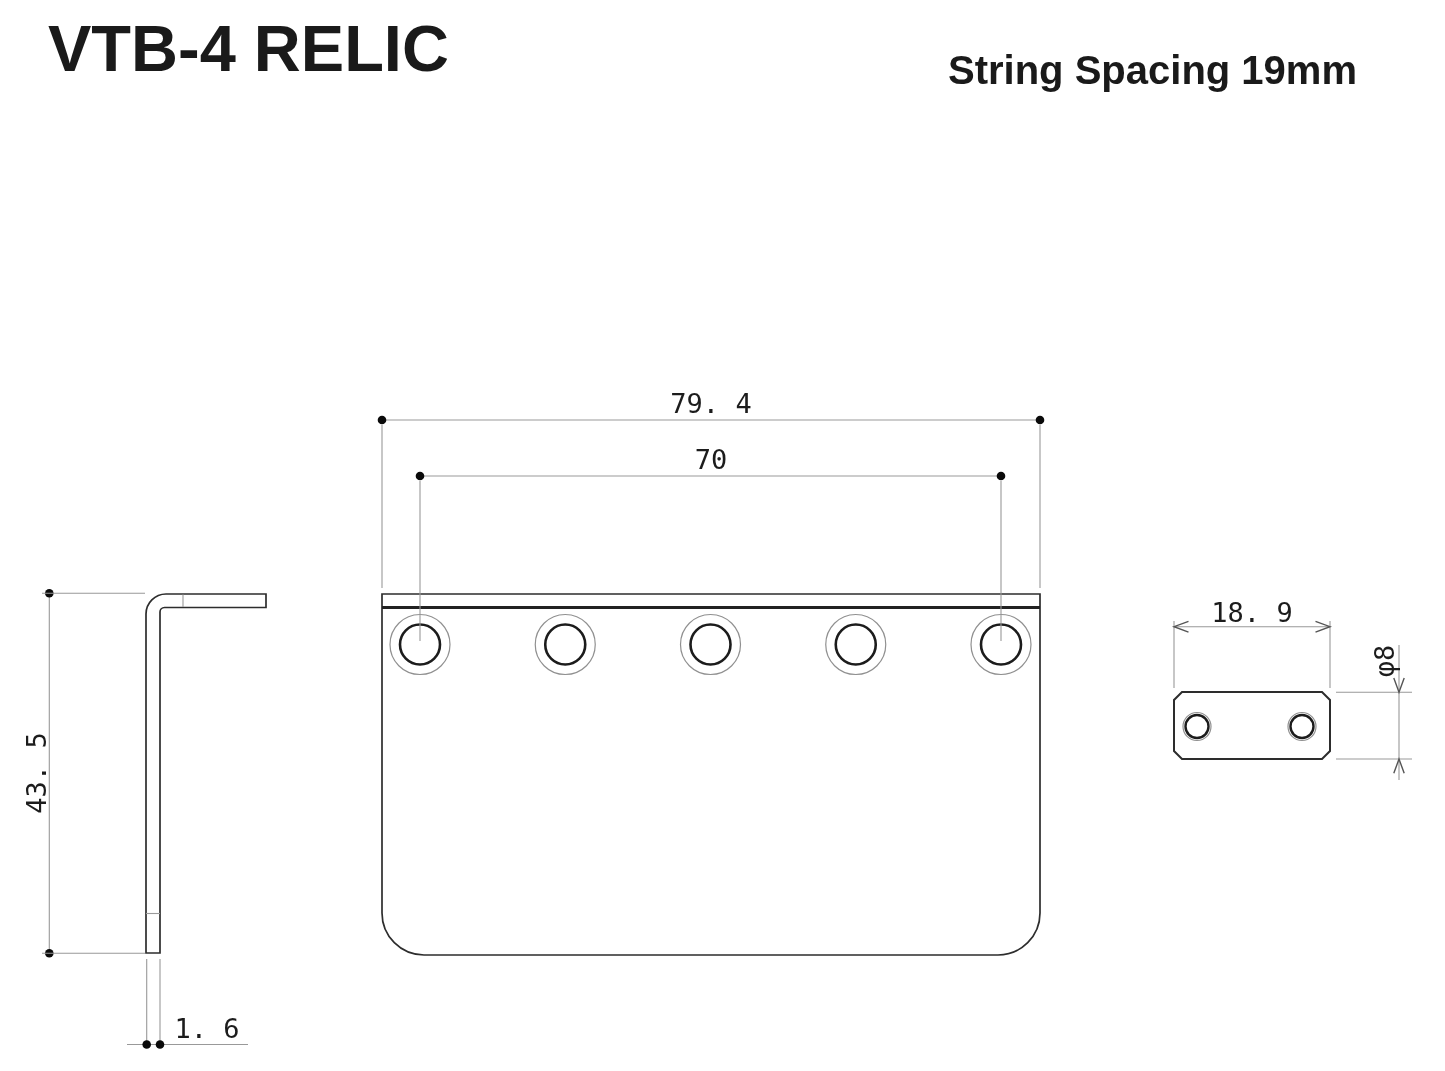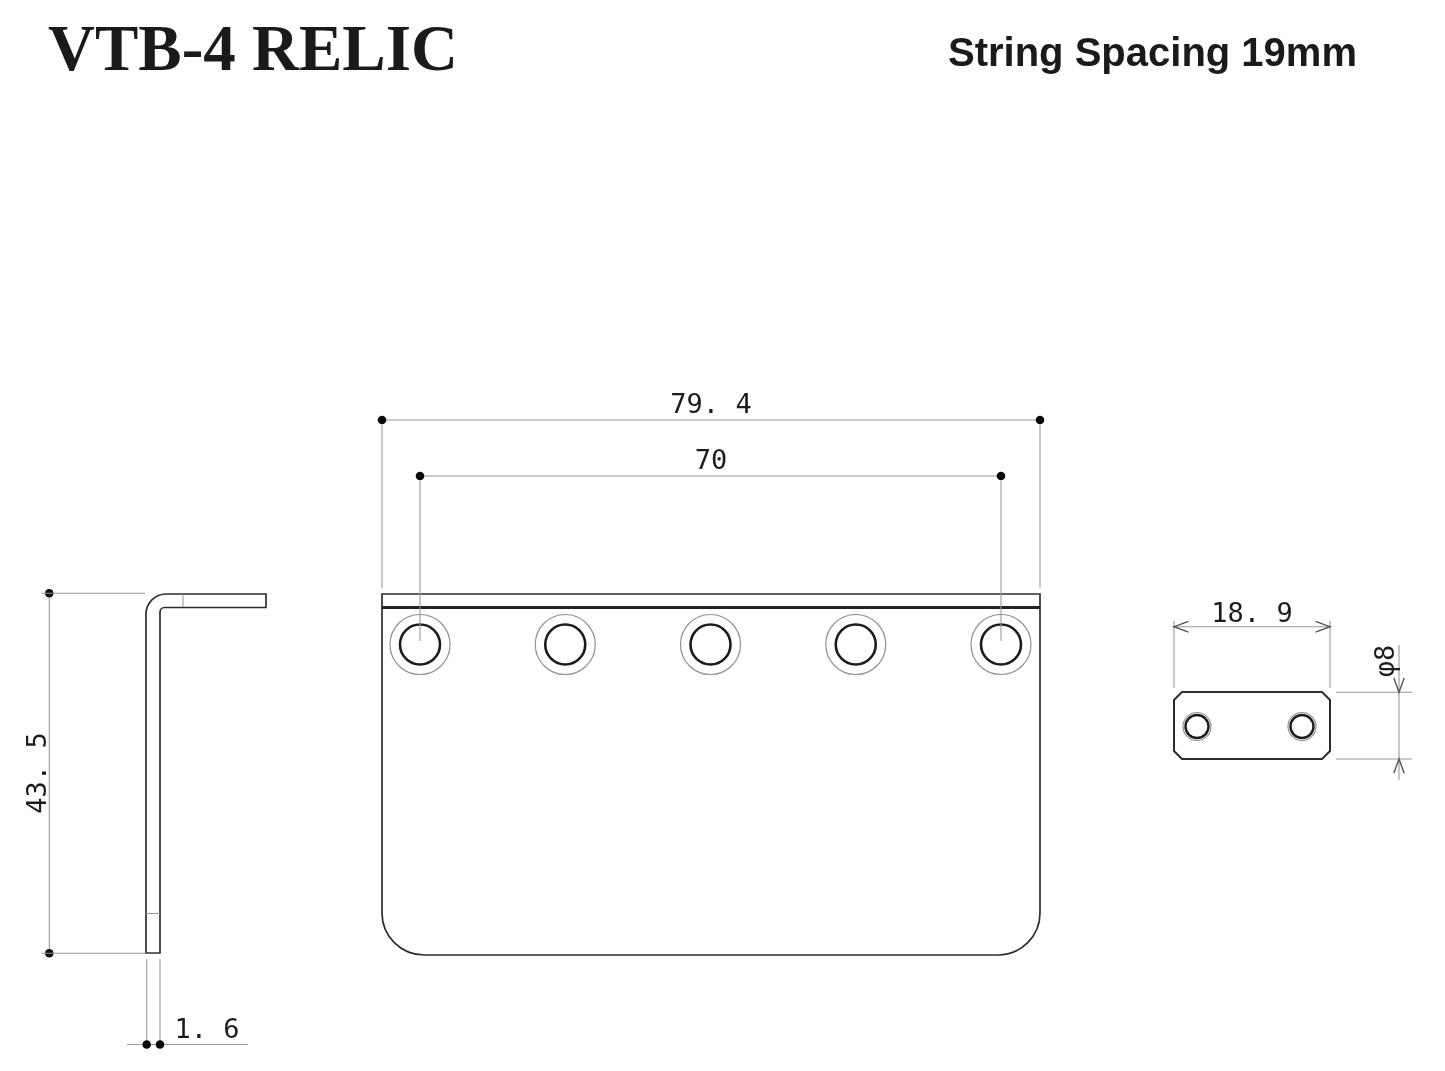--- a/index.html
+++ b/index.html
@@ -3,24 +3,24 @@
 <meta charset="utf-8">
 <style>
   html,body{margin:0;padding:0;}
   body{
     width:1445px;height:1071px;position:relative;background:#ffffff;
     font-family:"Liberation Sans", sans-serif;overflow:hidden;
   }
   .page-title{
     position:absolute;left:48px;top:16px;
     font-size:65px;font-weight:900;letter-spacing:0px;color:#1a1a1a;
-    line-height:1;white-space:nowrap;font-family:Liberation Serif, serif;
+    line-height:1;white-space:nowrap;
   }
   .page-subtitle{
-    position:absolute;left:948px;top:32px;
+    position:absolute;left:948px;top:50px;
     font-size:40px;font-weight:700;color:#1a1a1a;line-height:1;white-space:nowrap;
   }
   svg{position:absolute;left:0;top:0;}
   .outline{fill:none;stroke:#2d2d2d;stroke-width:1.7;}
   .bendline{stroke:#222222;stroke-width:3;}
   .dimline{stroke:#999999;stroke-width:1.1;fill:none;}
   .arrow{stroke:#555555;stroke-width:1.4;fill:none;}
   .dot{fill:#0a0a0a;stroke:none;}
   .dimtext{
     font-family:"DejaVu Sans Mono", monospace;

